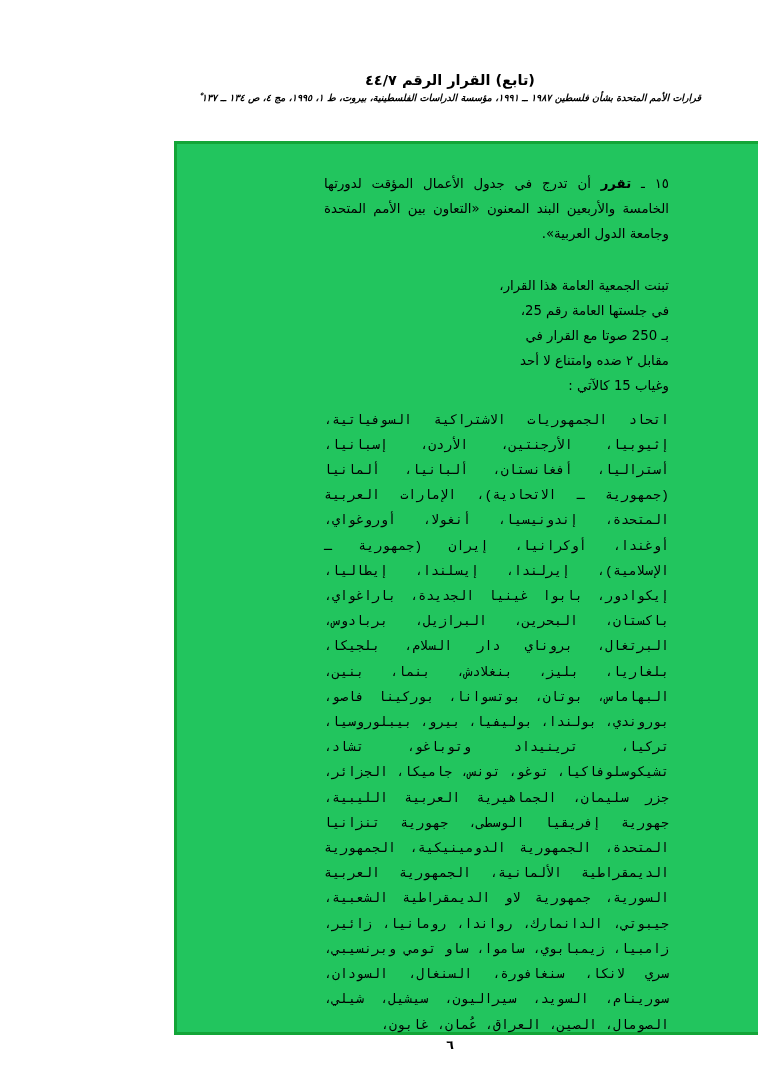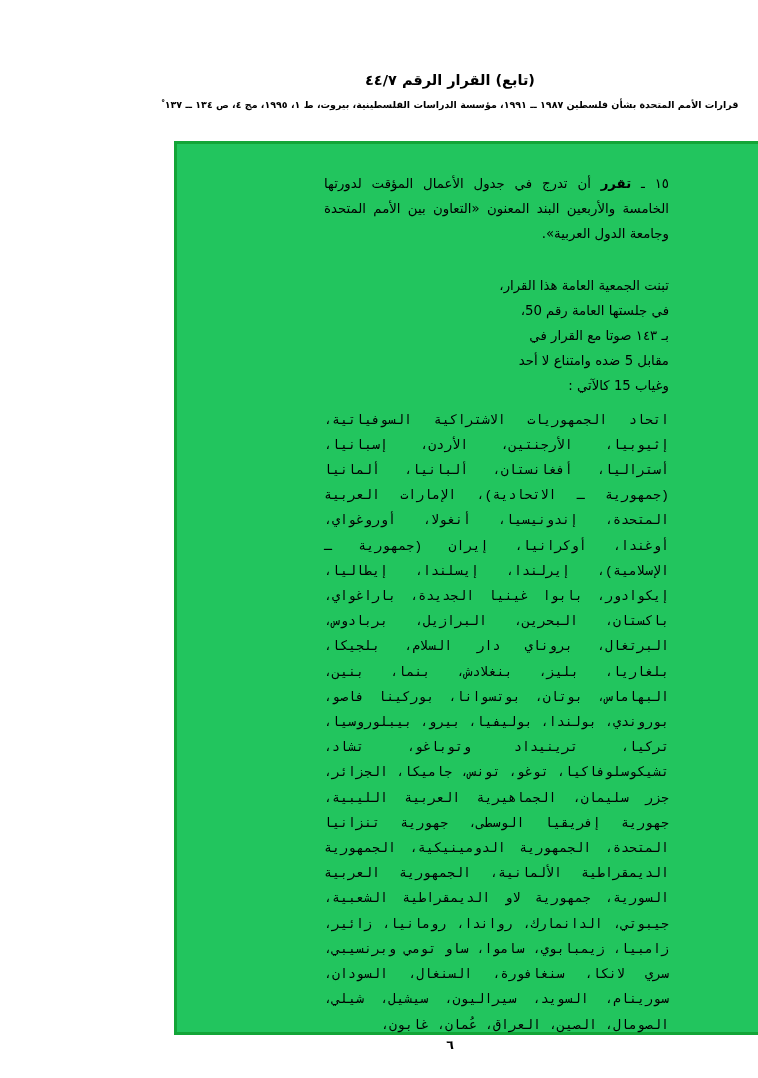--- a/index.html
+++ b/index.html
@@ -31,23 +31,24 @@
   .doc-title {
     font-size: 14.5px;
     font-weight: bold;
     letter-spacing: 0px;
     line-height: 1.4;
     direction: rtl;
   }
   .doc-subtitle {
     font-size: 9.5px;
     font-weight: bold;
-    margin-top: 9px;
+    margin-top: 2px;
     direction: rtl;
     white-space: nowrap;
+    font-style: italic;
   }
   .frame {
     position: absolute;
     top: 141px;
     left: 32px;
     width: 694px;
     height: 894px;
     border: 3px solid #13a538;
     box-sizing: border-box;
     background: #22c55e;
@@ -125,23 +126,23 @@
     <div class="body-text">
 
       <p class="para para-lead">
         <span>١٥ ـ</span>
         <span class="bold-run">تقرر</span>
         <span>أن تدرج في جدول الأعمال المؤقت لدورتها الخامسة والأربعين البند المعنون «التعاون بين الأمم المتحدة وجامعة الدول العربية».</span>
       </p>
 
       <div class="centered-block">
         <div>تبنت الجمعية العامة هذا القرار،</div>
-        <div>في جلستها العامة رقم 50،</div>
-        <div>بـ ١٤٣ صوتا مع القرار في</div>
-        <div>مقابل 5 ضده وامتناع لا أحد</div>
+        <div>في جلستها العامة رقم 25،</div>
+        <div>بـ 250 صوتا مع القرار في</div>
+        <div>مقابل ٢ ضده وامتناع لا أحد</div>
         <div>وغياب 15 كالآتي :</div>
       </div>
 
       <div class="list-block">
         <div class="list-body">اتحاد الجمهوريات الاشتراكية السوفياتية، إثيوبيا، الأرجنتين، الأردن، إسبانيا، أستراليا، أفغانستان، ألبانيا، ألمانيا (جمهورية ـ الاتحادية)، الإمارات العربية المتحدة، إندونيسيا، أنغولا، أوروغواي، أوغندا، أوكرانيا، إيران (جمهورية ـ الإسلامية)، إيرلندا، إيسلندا، إيطاليا، إيكوادور، بابوا غينيا الجديدة، باراغواي، باكستان، البحرين، البرازيل، بربادوس، البرتغال، بروناي دار السلام، بلجيكا، بلغاريا، بليز، بنغلادش، بنما، بنين، البهاماس، بوتان، بوتسوانا، بوركينا فاصو، بوروندي، بولندا، بوليفيا، بيرو، بيبلوروسيا، تركيا، ترينيداد وتوباغو، تشاد، تشيكوسلوفاكيا، توغو، تونس، جاميكا، الجزائر، جزر سليمان، الجماهيرية العربية الليبية، جهورية إفريقيا الوسطى، جهورية تنزانيا المتحدة، الجمهورية الدومينيكية، الجمهورية الديمقراطية الألمانية، الجمهورية العربية السورية، جمهورية لاو الديمقراطية الشعبية، جيبوتي، الدانمارك، رواندا، رومانيا، زائير، زامبيا، زيمبابوي، ساموا، ساو تومي وبرنسيبي، سري لانكا، سنغافورة، السنغال، السودان، سورينام، السويد، سيراليون، سيشيل، شيلي، الصومال، الصين، العراق، عُمان، غابون،</div>
       </div>
 
     </div>
   </div>
 

